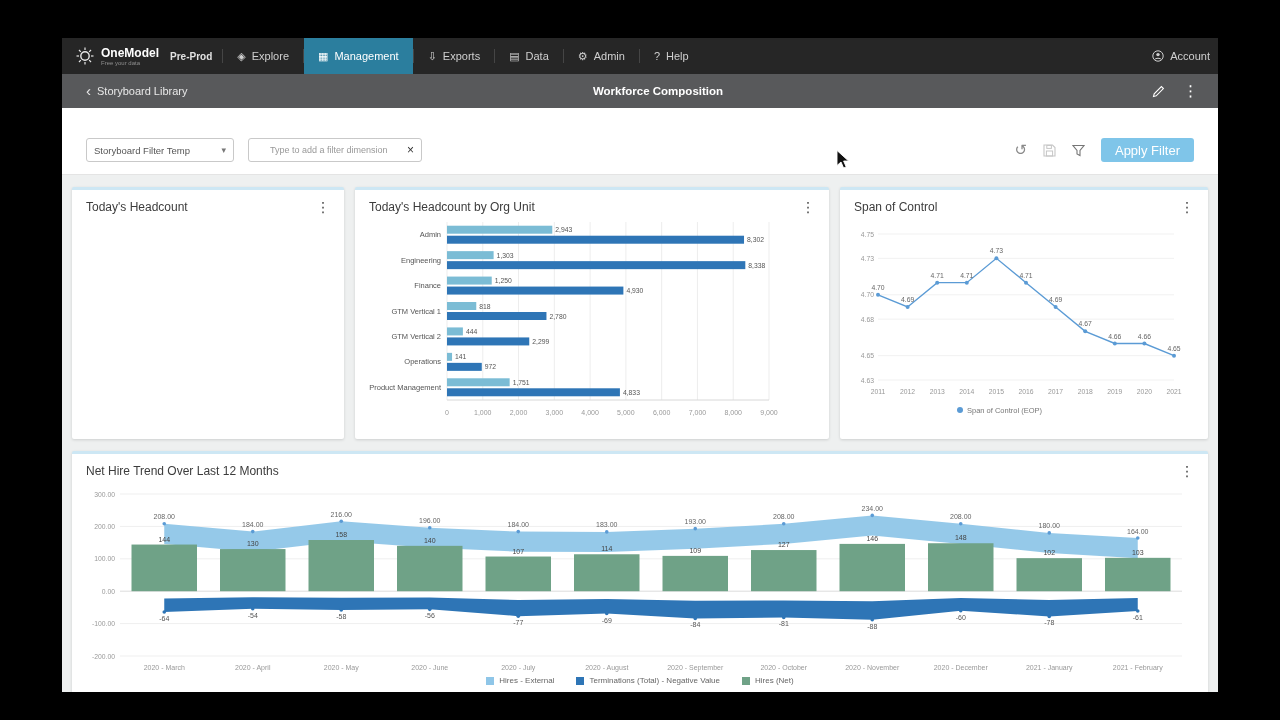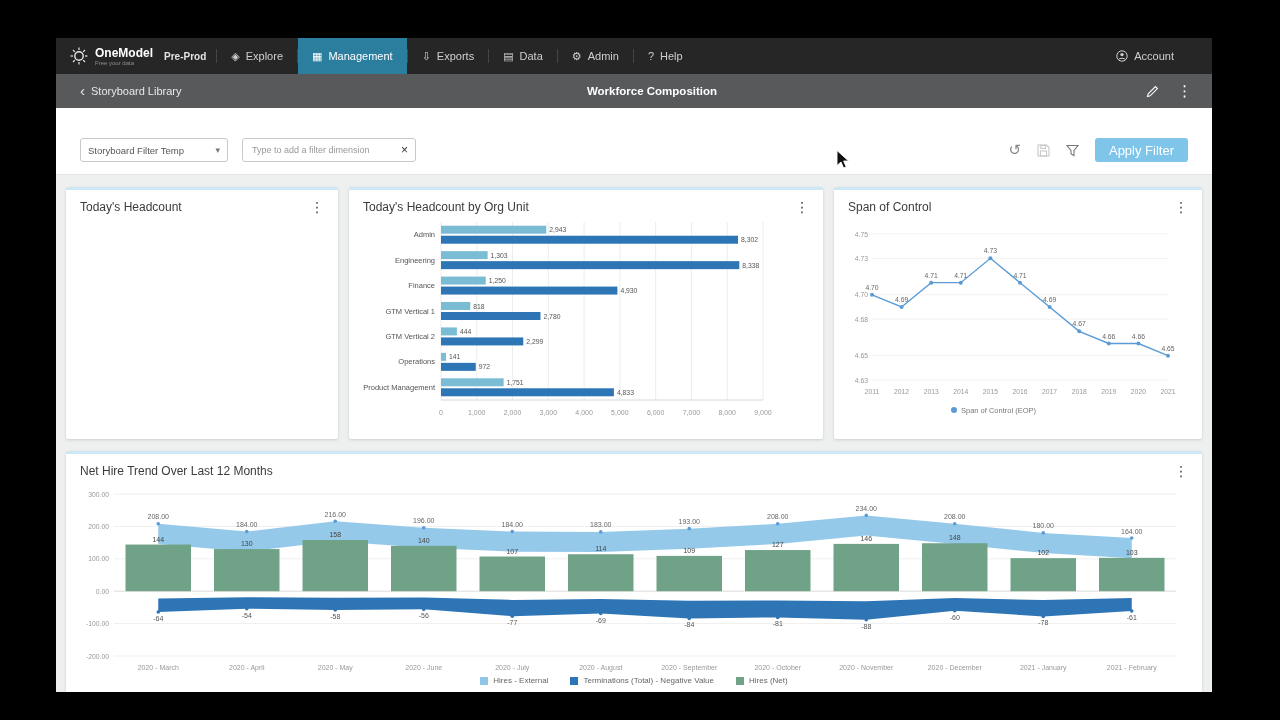--- a/index.html
+++ b/index.html
@@ -1,34 +1,34 @@
 <!DOCTYPE html>
 <html><head>
 <meta charset="utf-8">
 <style>
   html,body{margin:0;padding:0;background:#000;width:1280px;height:720px;overflow:hidden;
     font-family:"Liberation Sans",sans-serif;}
   .stage{position:relative;width:1280px;height:720px;background:#000;}
-  .app{position:absolute;left:56px;top:38px;width:1156px;height:654px;background:#eef0f0;
+  .app{position:absolute;left:62px;top:38px;width:1156px;height:654px;background:#eef0f0;
     display:flex;flex-direction:column;overflow:hidden;}
 
   
   .navbar{height:36px;min-height:36px;background:#262626;display:flex;align-items:center;
     color:#d6d6d6;font-size:11px;}
   .brand{display:flex;align-items:center;gap:7px;padding:0 10px 0 14px;}
   .brand-text{display:flex;flex-direction:column;line-height:1;}
   .brand-name{color:#fff;font-weight:bold;font-size:12px;}
   .brand-tag{color:#8f8f8f;font-size:6px;margin-top:1px;}
   .brand-env{color:#e2e2e2;font-weight:bold;font-size:10px;margin-left:4px;}
   .nav-menu{display:flex;align-items:center;height:100%;}
   .nav-div{width:1px;height:14px;background:#454545;}
   .nav-item{display:flex;align-items:center;gap:6px;padding:0 14px;height:100%;cursor:pointer;color:#cfcfcf;}
   .nav-item.active{background:#2b7e9e;color:#fff;}
   .nav-icon{font-size:11px;display:inline-flex;align-items:center;}
-  .nav-right{margin-left:auto;display:flex;align-items:center;padding-right:32px;}
+  .nav-right{margin-left:auto;display:flex;align-items:center;padding-right:2px;}
   .nav-right .nav-item{padding:0 6px;}
 
   
   .subheader{height:34px;min-height:34px;background:#58595b;display:flex;align-items:center;
     position:relative;color:#e8e8e8;}
   .back-link{display:flex;align-items:center;gap:6px;font-size:11px;padding-left:24px;cursor:pointer;}
   .back-chevron{font-size:15px;line-height:1;margin-top:-2px;}
   .page-title{position:absolute;left:0;right:0;text-align:center;font-size:11.5px;font-weight:bold;color:#fff;padding-left:36px;}
   .subheader-actions{margin-left:auto;display:flex;align-items:center;gap:18px;padding-right:20px;z-index:1;}
   .icon-btn{cursor:pointer;display:inline-flex;align-items:center;justify-content:center;}
@@ -38,21 +38,21 @@
   .filterbar{height:42px;min-height:42px;background:#fff;display:flex;align-items:flex-end;
     justify-content:space-between;padding:12px 24px;border-bottom:1px solid #e4e4e4;}
   .filter-left{display:flex;align-items:center;gap:14px;}
   .select{width:132px;height:22px;border:1px solid #c9c9c9;border-radius:3px;display:flex;
     align-items:center;justify-content:space-between;padding:0 7px;font-size:9.5px;color:#555;
     background:#fff;cursor:pointer;white-space:nowrap;overflow:hidden;}
   .select .chev{color:#777;font-size:9px;}
   .filter-input-wrap{width:158px;height:22px;border:1px solid #c9c9c9;border-radius:3px;
     display:flex;align-items:center;background:#fff;padding:0 7px;gap:5px;}
   .filter-input-wrap input{border:none;outline:none;flex:1;font-size:9px;color:#444;min-width:0;
-    font-family:"Liberation Sans",sans-serif;}
+    font-family:"Liberation Sans",sans-serif;margin-left:12px;}
   .filter-input-wrap input::placeholder{color:#999;}
   .clear-x{font-size:12px;color:#333;cursor:pointer;line-height:1;}
   .filter-right{display:flex;align-items:center;gap:16px;}
   .undo-glyph{font-size:15px;color:#8a8a8a;}
   .apply-btn{height:24px;padding:0 14px;background:#7fc5e9;color:#fff;border:none;border-radius:3px;
     font-size:13px;cursor:pointer;font-family:"Liberation Sans",sans-serif;}
 
   
   .content{flex:1;padding:12px 10px 0 10px;}
   .cards-row{display:flex;gap:11px;height:252px;}

